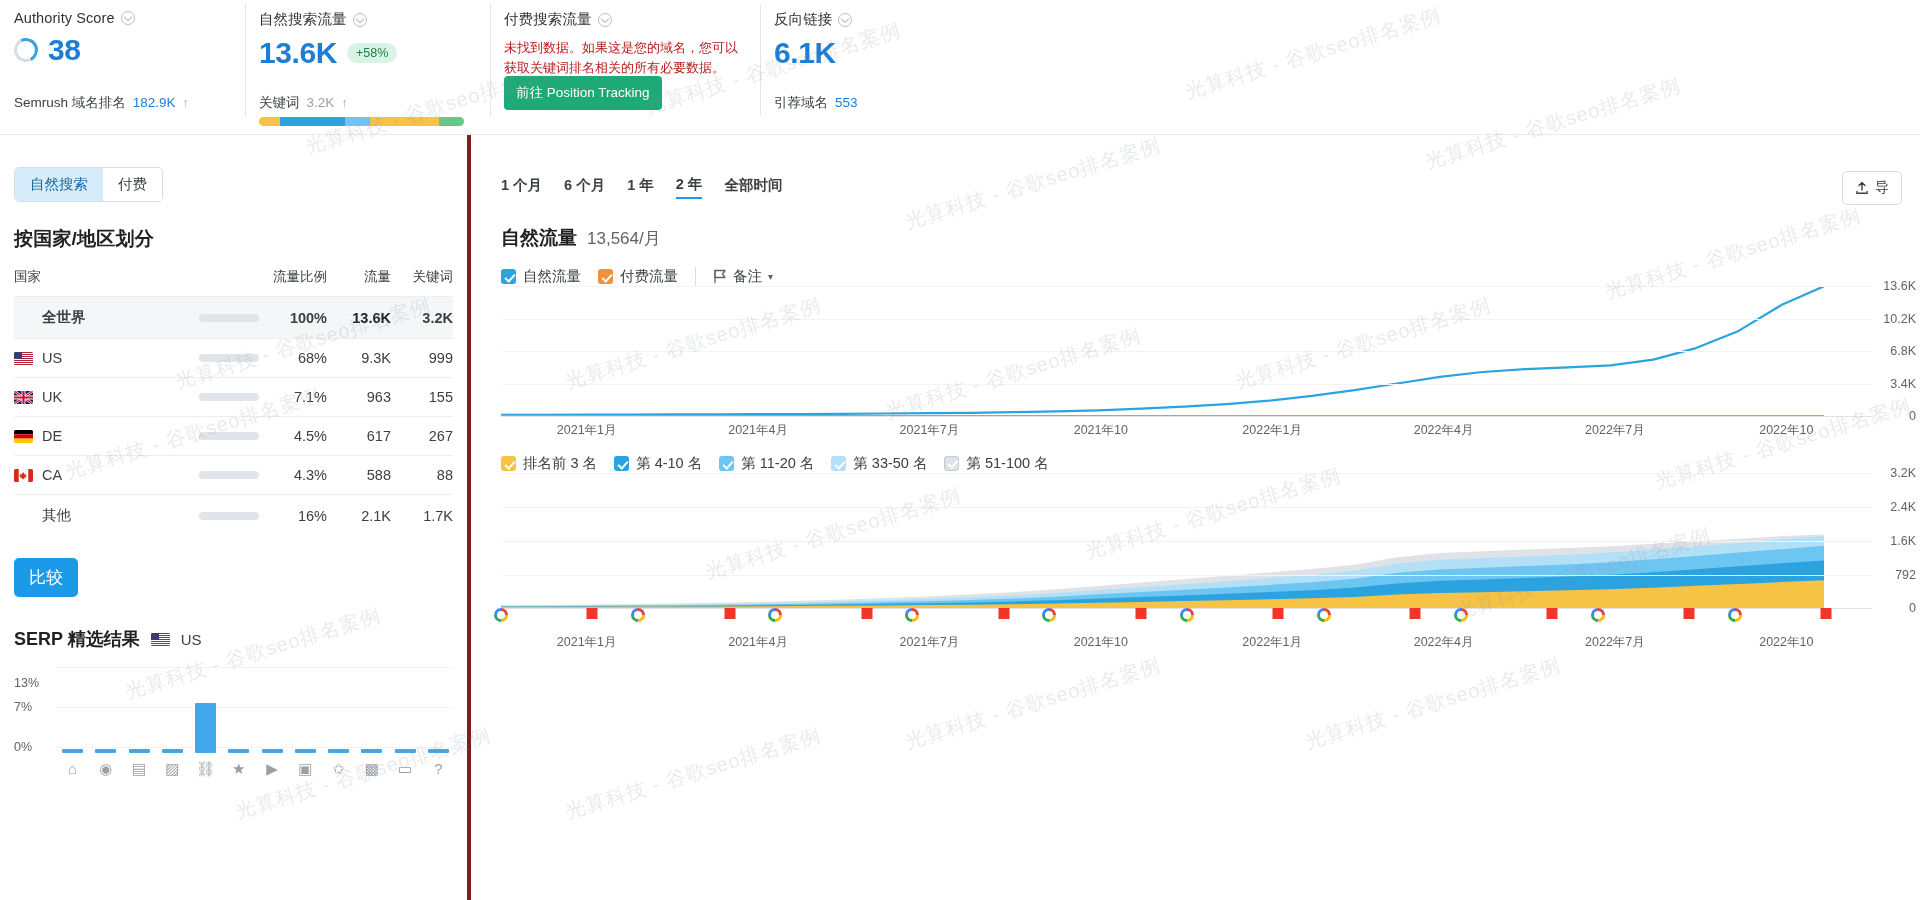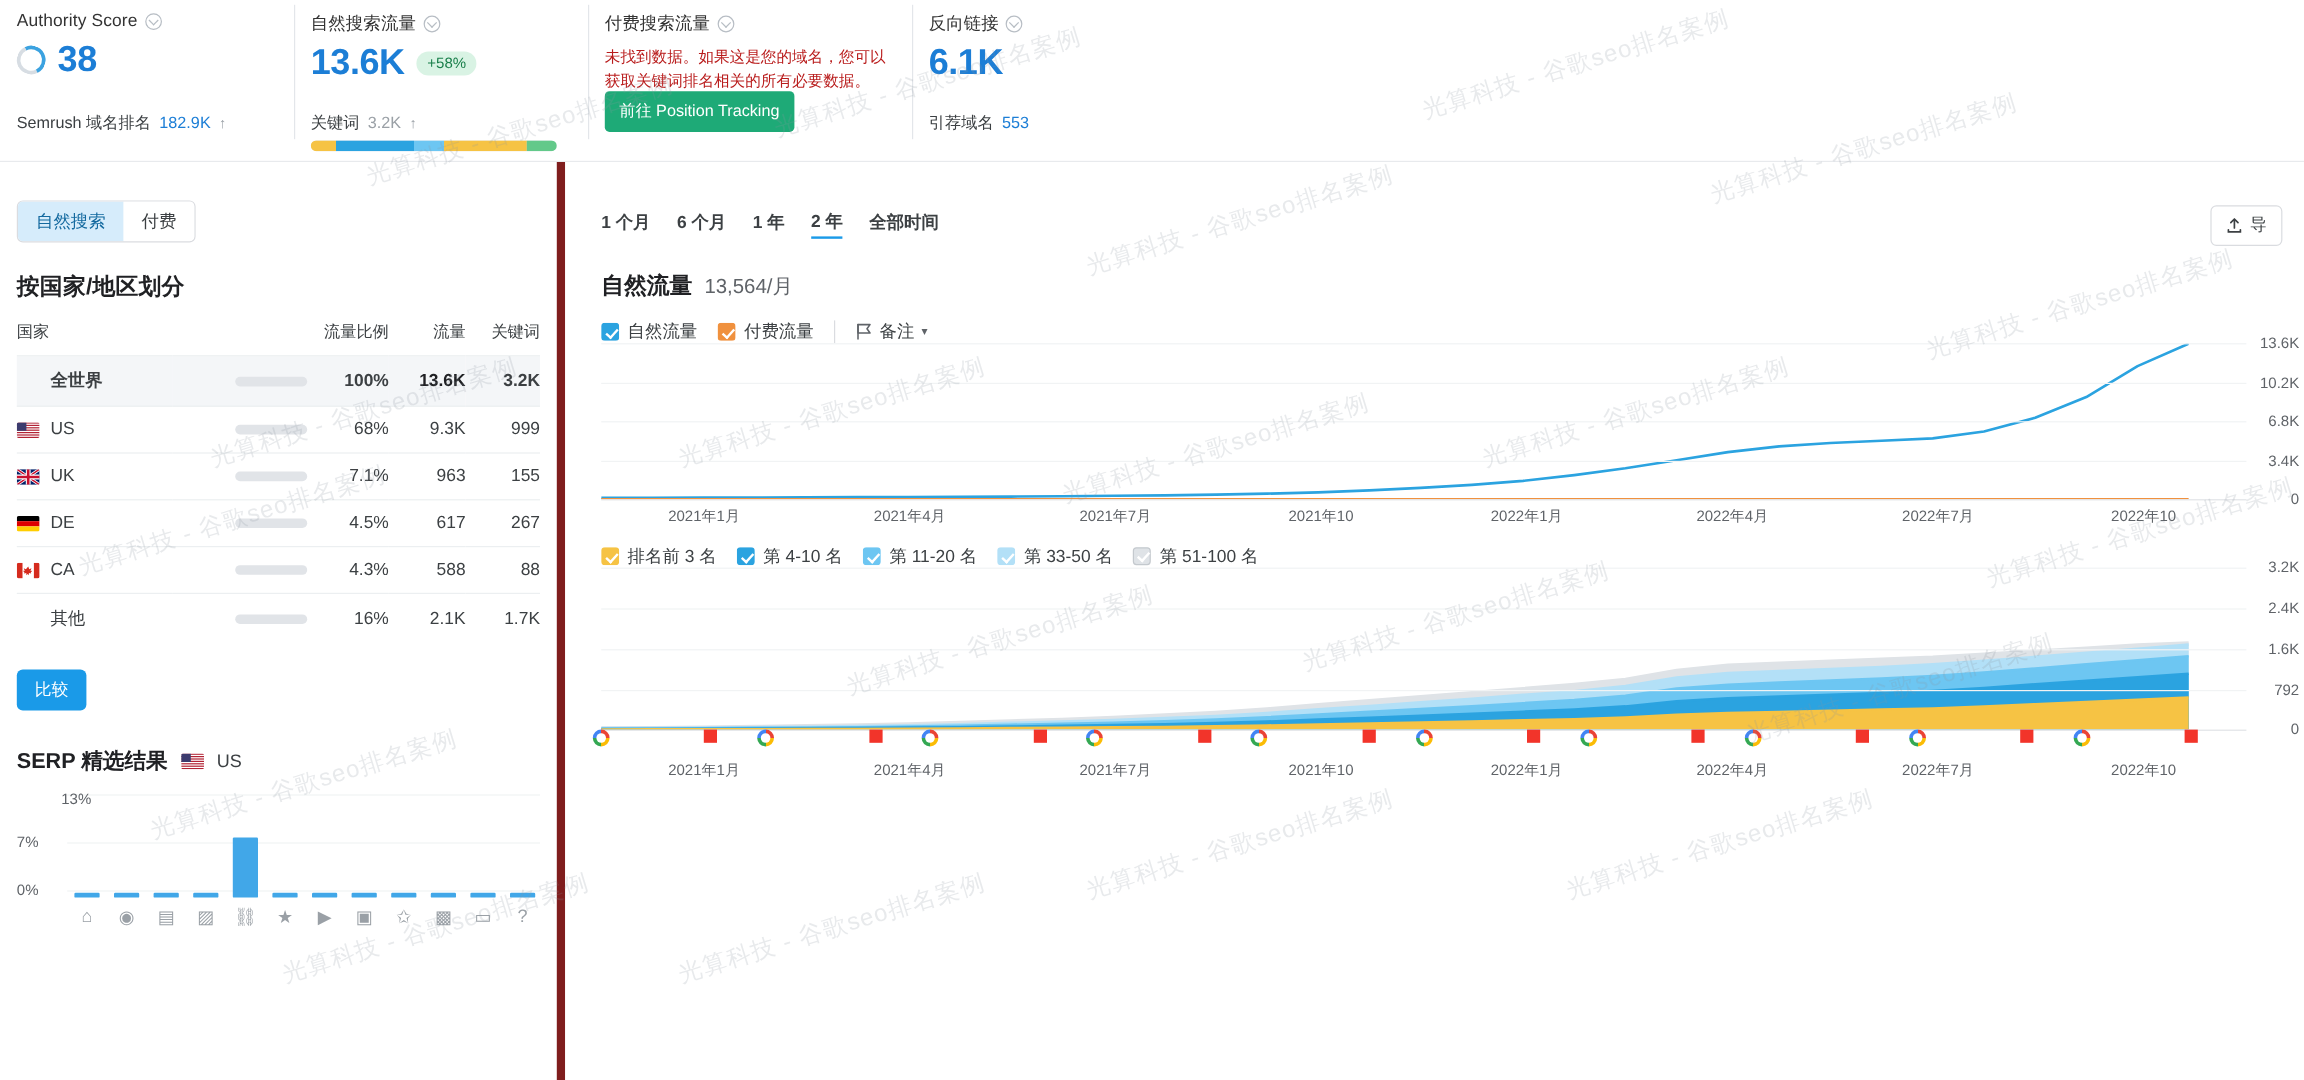--- a/index.html
+++ b/index.html
@@ -88,21 +88,21 @@
     position: absolute; bottom: 24px; left: 14px;
     background: #1eaa77; color: #fff; border: none; border-radius: 4px;
     font-size: 13.5px; padding: 8px 12px; font-family: inherit; cursor: pointer;
     white-space: nowrap;
   }
 
   
   .left-panel {
     position: absolute; top: 135px; left: 0;
     width: 471px; height: 765px; background: #fff;
-    border-right: 7px solid #7f1d1d;
+    border-right: 4px solid #7f1d1d;
     padding: 0 14px;
   }
   .seg-toggle {
     display: inline-flex; margin-top: 32px;
     border: 1px solid #dadce0; border-radius: 5px; overflow: hidden;
     background: #fff;
   }
   .seg-btn {
     font-size: 14.5px; padding: 7px 15px; background: #fff;
     border: none; font-family: inherit; cursor: pointer; color: #3c4043;
@@ -129,21 +129,21 @@
   .linknum { color: #1c7ed6; }
   .ctry { display: flex; align-items: center; gap: 9px; }
   .flag { width: 19px; height: 13px; border-radius: 1.5px; flex: 0 0 auto; display:block; }
   .share-wrap { display: flex; justify-content: flex-end; padding-right: 4px; }
   .share-bar {
     width: 60px; height: 8px; border-radius: 4px; background: #e1e4e8; overflow: hidden;
   }
   .share-fill { height: 100%; background: #41a7e8; border-radius: 4px; }
   .cmp-btn {
     margin-top: 22px; background: #1a9ae8; color: #fff; border: none;
-    border-radius: 5px; font-size: 14px; padding: 8px 15px;
+    border-radius: 5px; font-size: 17px; padding: 8px 15px;
     font-family: inherit; cursor: pointer;
   }
 
   .serp-head {
     display: flex; align-items: center; gap: 11px;
     margin-top: 30px; font-size: 18px; font-weight: 700;
   }
   .serp-head .us-lbl { font-weight: 400; font-size: 15px; color: #3c4043; }
   .serp-chart { position: relative; height: 86px; margin-top: 16px; padding-left: 42px; }
   .serp-ylab {
@@ -484,21 +484,21 @@
           <rect y="10" width="19" height="1"></rect>
           <rect y="12" width="19" height="1"></rect>
         </g>
       <rect width="8" height="7" fill="#3c3b6e"></rect>
     </svg>
     <span class="us-lbl">US</span>
   </div>
 
   <div class="serp-chart" id="serp-chart">
       <div class="gridline" style="top: 0px; right: 0px; left: 42px;"></div>
-      <div class="serp-ylab" style="top: 4px; margin-left: 37px;">13%</div>
+      <div class="serp-ylab" style="top: 16px;">13%</div>
       <div class="gridline" style="top: 40px; right: 0px; left: 42px;"></div>
       <div class="serp-ylab" style="top: 40px;">7%</div>
       <div class="gridline" style="top: 80px; right: 0px; left: 42px;"></div>
       <div class="serp-ylab" style="top: 80px;">0%</div>
       <div class="serp-bars">
         <div class="serp-bar" style="height: 4px;"></div>
         <div class="serp-bar" style="height: 4px;"></div>
         <div class="serp-bar" style="height: 4px;"></div>
         <div class="serp-bar" style="height: 4px;"></div>
         <div class="serp-bar" style="height: 50.4615px;"></div>

